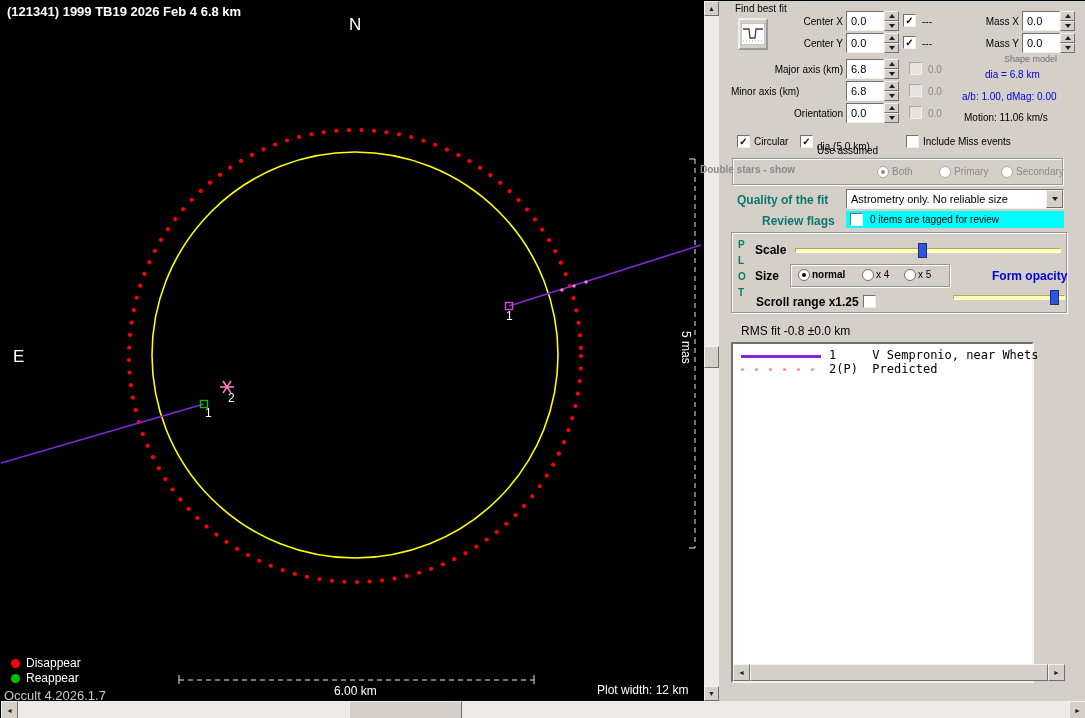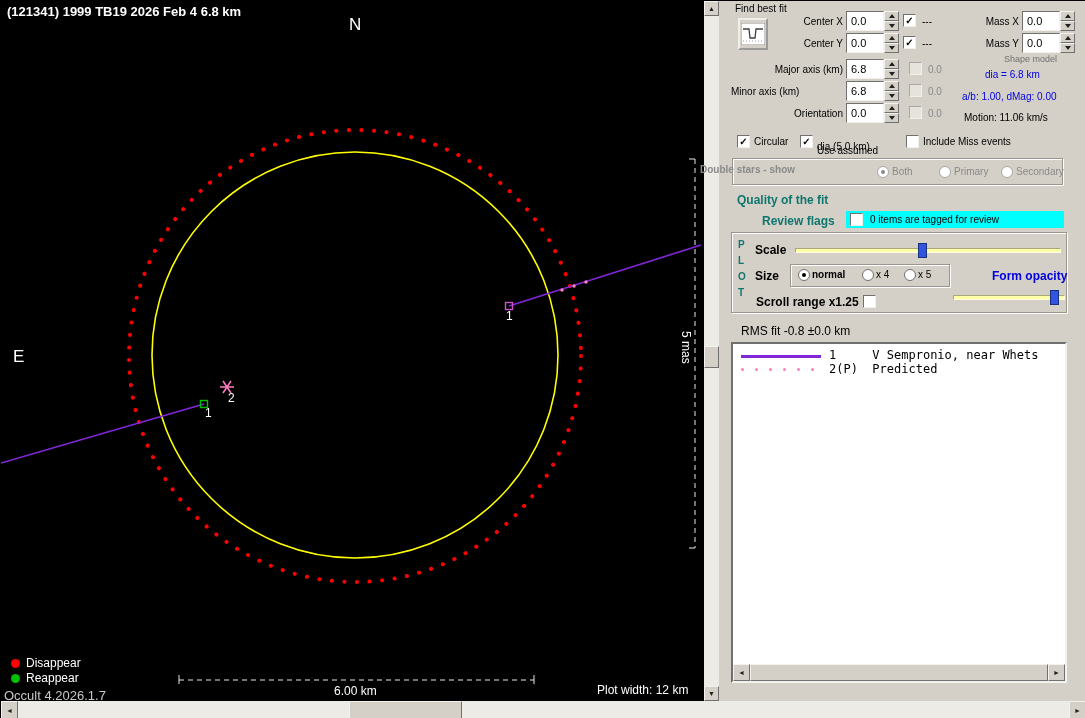--- a/index.html
+++ b/index.html
@@ -252,20 +252,26 @@
   <div class="radio disabled" style="left:876px;top:165px">
       <span class="dot"></span>
     </div>
   <div class="lbl gray" style="left:891px;top:165px">Both</div>
   <div class="radio disabled" style="left:938px;top:165px"></div>
   <div class="lbl gray" style="left:953px;top:165px">Primary</div>
   <div class="radio disabled" style="left:1000px;top:165px"></div>
   <div class="lbl gray" style="left:1015px;top:165px">Secondary</div>
 
   <div class="lbl b12 red" style="left:736px;top:192px">Quality of the fit</div>
+  <div class="combo" style="left:845px;top:188px;width:218px">
+    <div class="combo-text">Astrometry only. No reliable size</div>
+    <div class="combo-btn">
+        <span class="tri-down"></span>
+      </div>
+  </div>
 
   <div class="lbl b12 red" style="left:761px;top:213px">Review flags</div>
   <div class="cyan" style="left:845px;top:210px;width:218px;height:17px"></div>
   <div class="cb" style="left:849px;top:212px"></div>
   <div class="lbl" style="left:869px;top:213px">0 items are tagged for review</div>
 
   <div class="groupbox" style="left:730px;top:231px;width:336px;height:81px"></div>
   <div class="lbl red" style="left:737px;top:238px;font-weight:bold">P</div>
   <div class="lbl red" style="left:737px;top:254px;font-weight:bold">L</div>
   <div class="lbl red" style="left:737px;top:270px;font-weight:bold">O</div>
@@ -291,21 +297,21 @@
 
   <div class="lbl b12" style="left:755px;top:294px">Scroll range x1.25</div>
   <div class="cb" style="left:862px;top:294px"></div>
   <div class="slider" style="left:952px;top:289px;width:112px">
     <div class="track"></div>
     <div class="thumb" style="left:97px"></div>
   </div>
 
   <div class="lbl" style="left:740px;top:323px;font-size:12px">RMS fit -0.8 ±0.0 km</div>
 
-  <div class="listbox" style="left:730px;top:341px;width:336px;height:341px">
+  <div class="listbox" style="left:730px;top:341px;width:303px;height:341px">
     <div class="obsline" style="left:8px;top:11px;width:80px;background:#8226d9"></div>
     <div class="mono" style="left:96px;top:4px">1     V Sempronio, near Whets</div>
     <div>
       <span class="pdot" style="left:8px;top:24px;background:#ff80c0"></span>
       <span class="pdot" style="left:22px;top:24px;background:#ff80c0"></span>
       <span class="pdot" style="left:36px;top:24px;background:#ff80c0"></span>
       <span class="pdot" style="left:50px;top:24px;background:#ff80c0"></span>
       <span class="pdot" style="left:64px;top:24px;background:#ff80c0"></span>
       <span class="pdot" style="left:78px;top:24px;background:#ff80c0"></span>
     </div>

